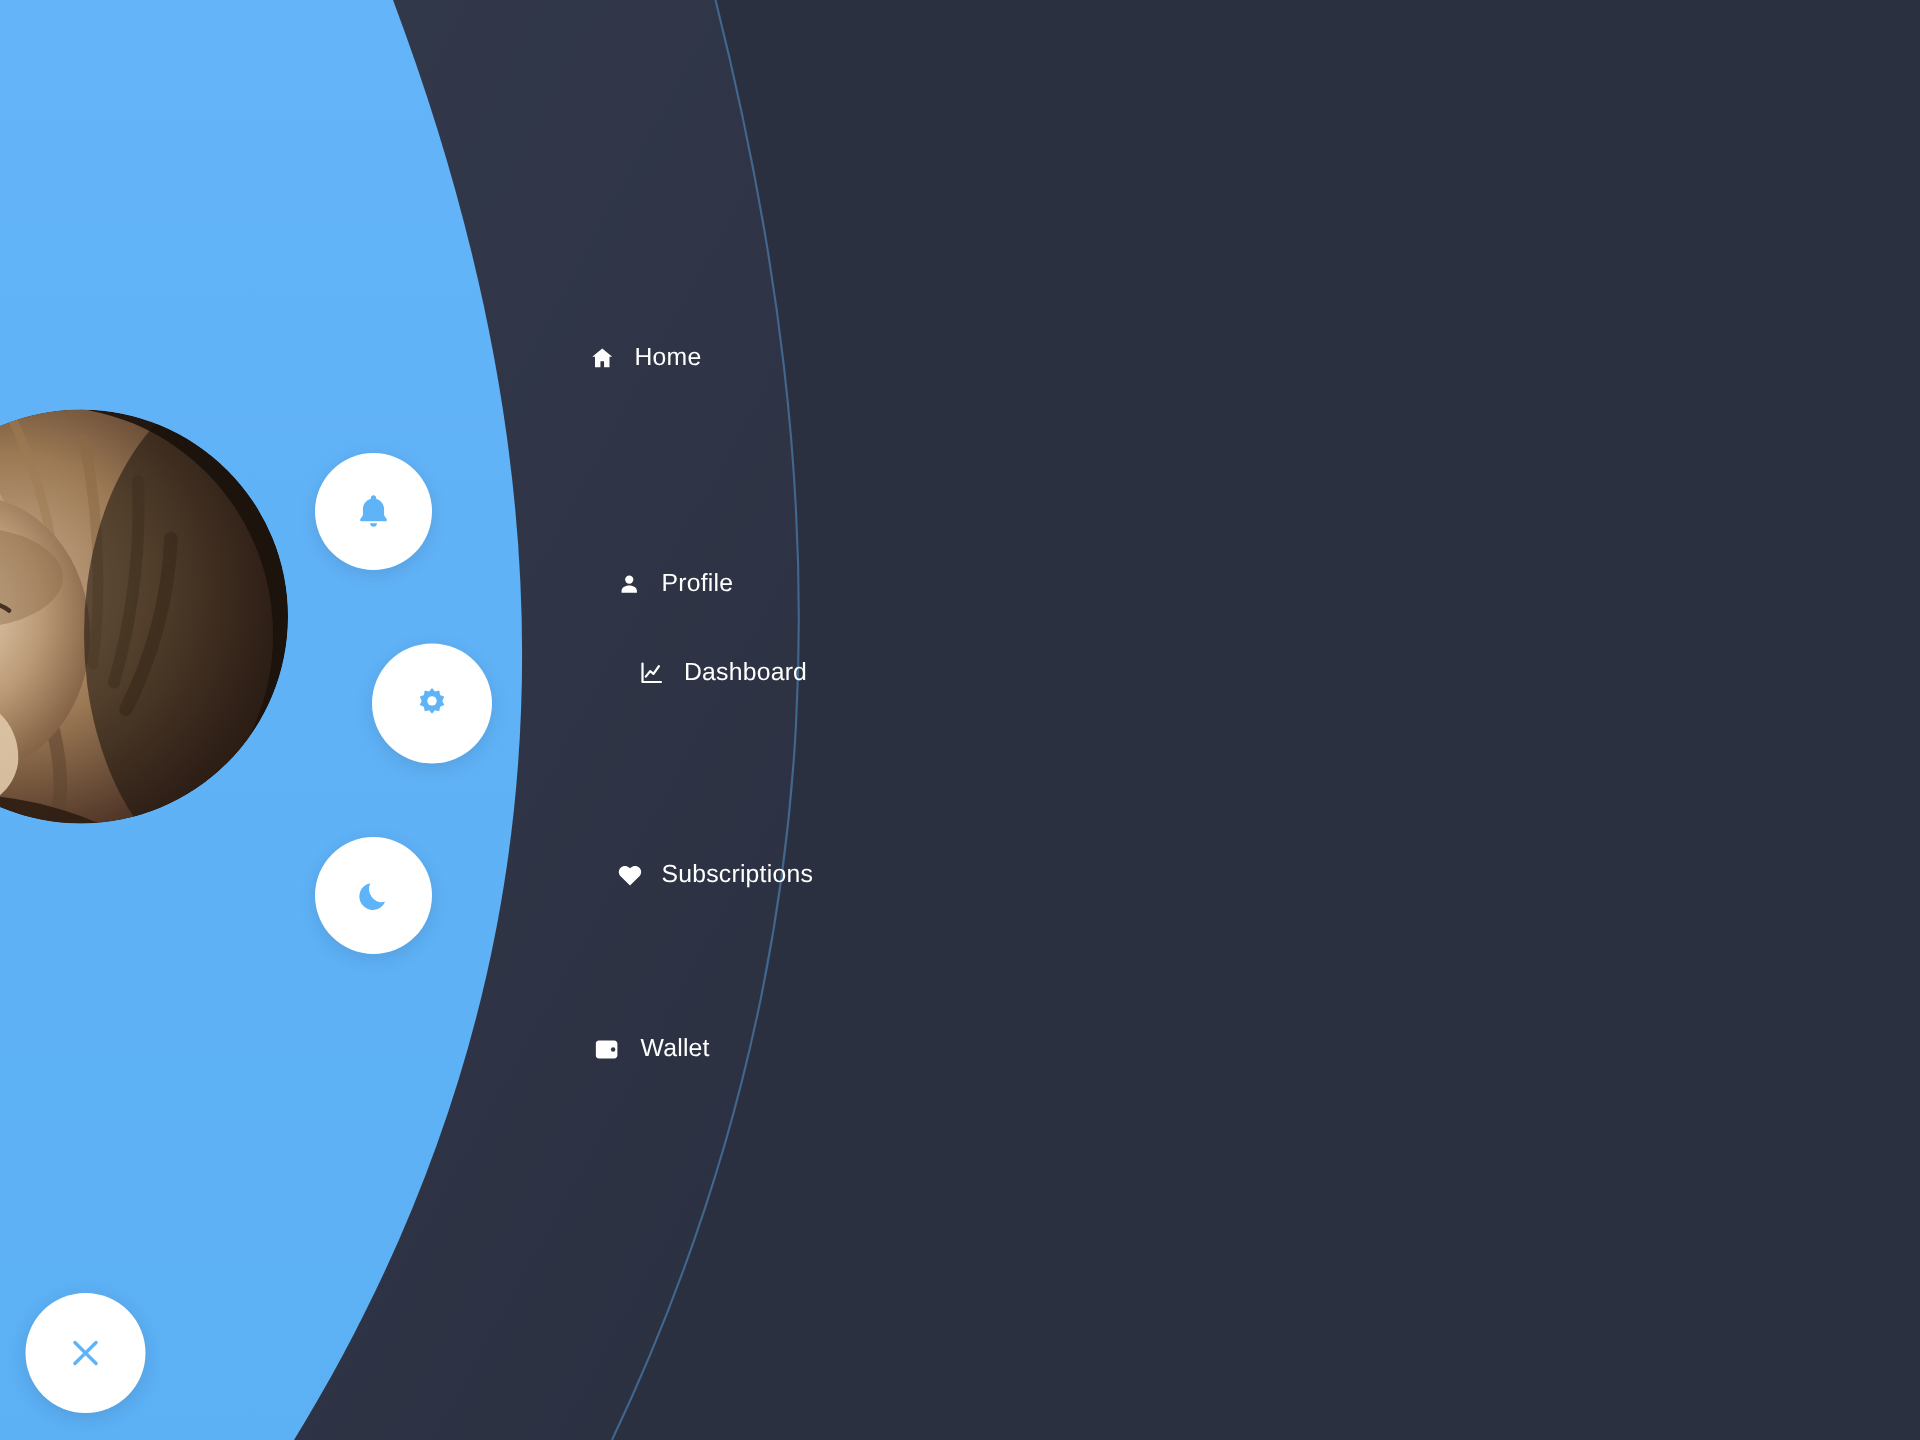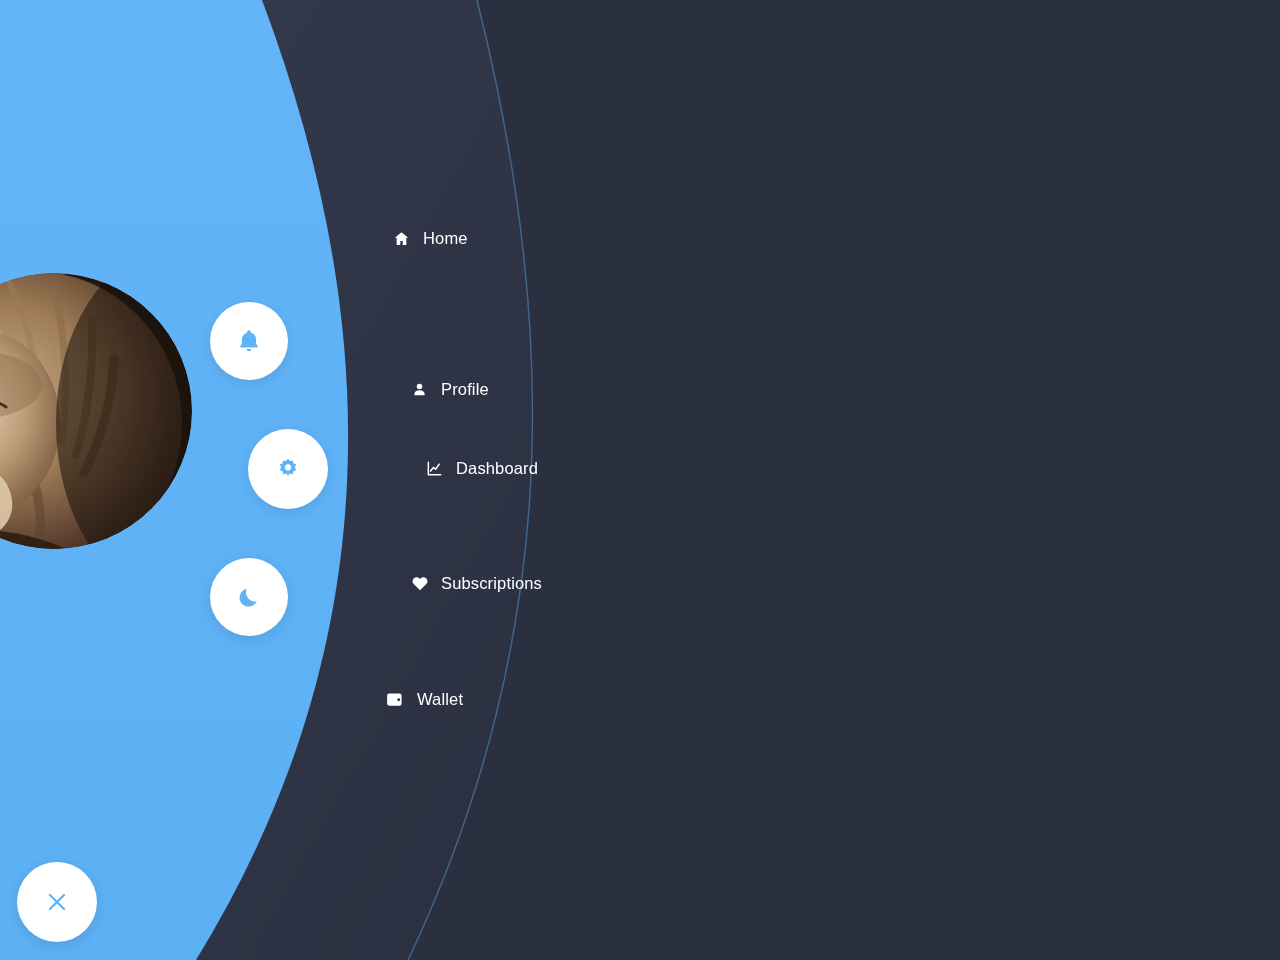--- a/index.html
+++ b/index.html
@@ -55,23 +55,23 @@
     justify-content: center;
     width: 17px;
     height: 17px;
     flex: 0 0 auto;
   }
   .nav-item .ic svg { display: block; }
   .nav-label { line-height: 1; }
 
   .item-home   { left: 393px; top: 230px; }
   .item-profile{ left: 411px; top: 345px; margin-top: 36px; }
-  .item-dash   { left: 426px; top: 460px; }
+  .item-dash   { left: 426px; top: 440px; }
   .item-subs   { left: 411px; top: 575px; text-align: center; }
-  .item-wallet { left: 387px; top: 691px; }
+  .item-wallet { left: 397px; top: 691px; }
 
   
   .avatar {
     position: absolute;
     left: -84px;
     top: 273px;
     width: 276px;
     height: 276px;
     border-radius: 50%;
     overflow: hidden;

